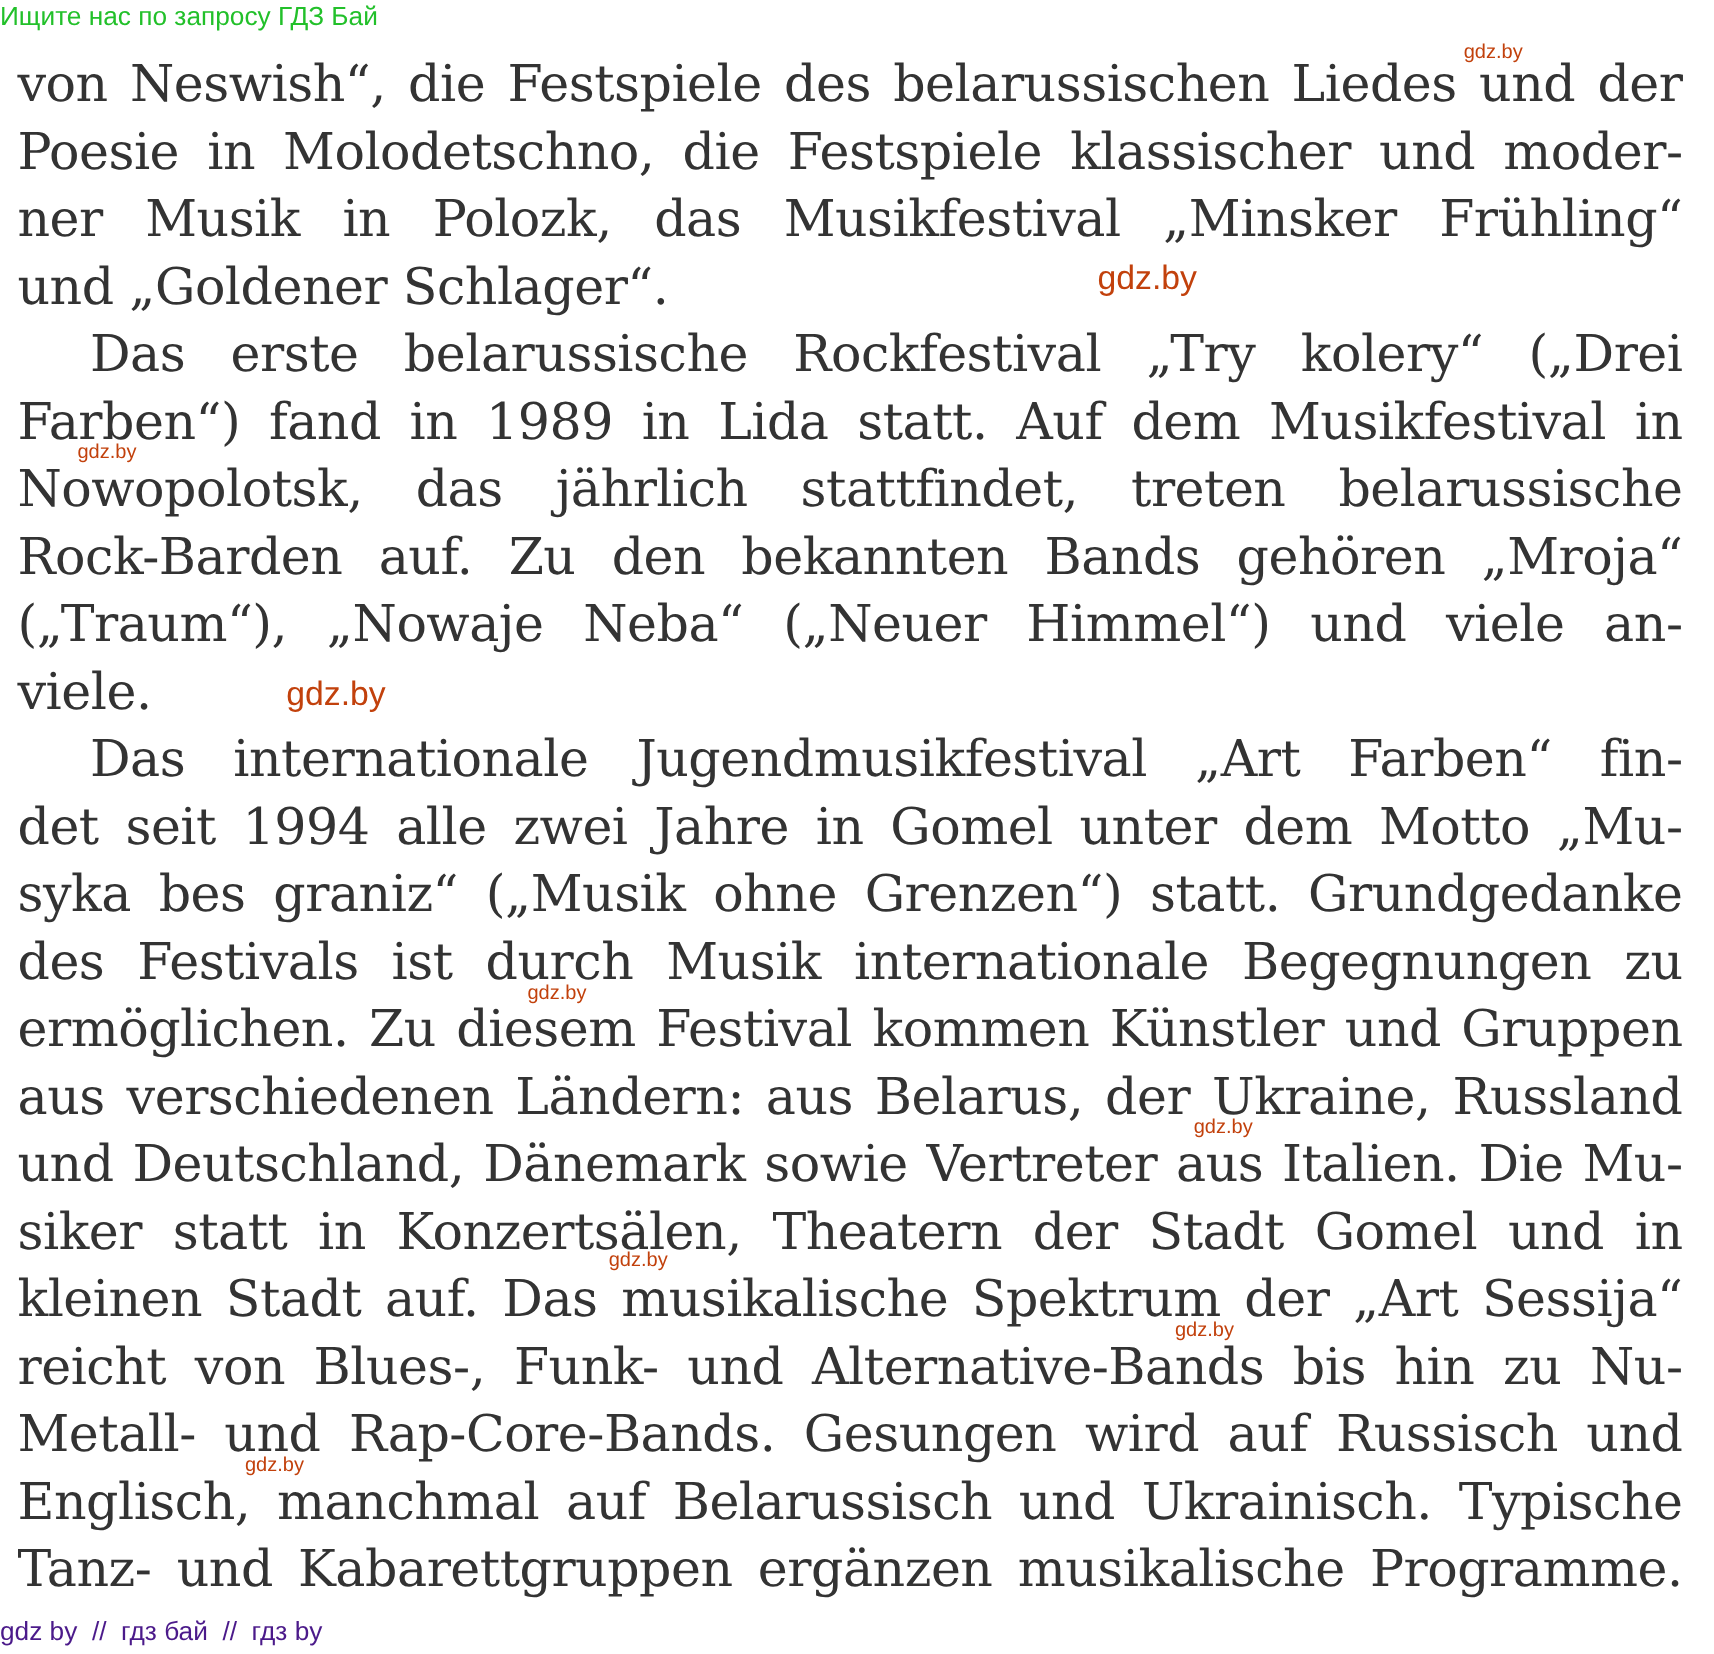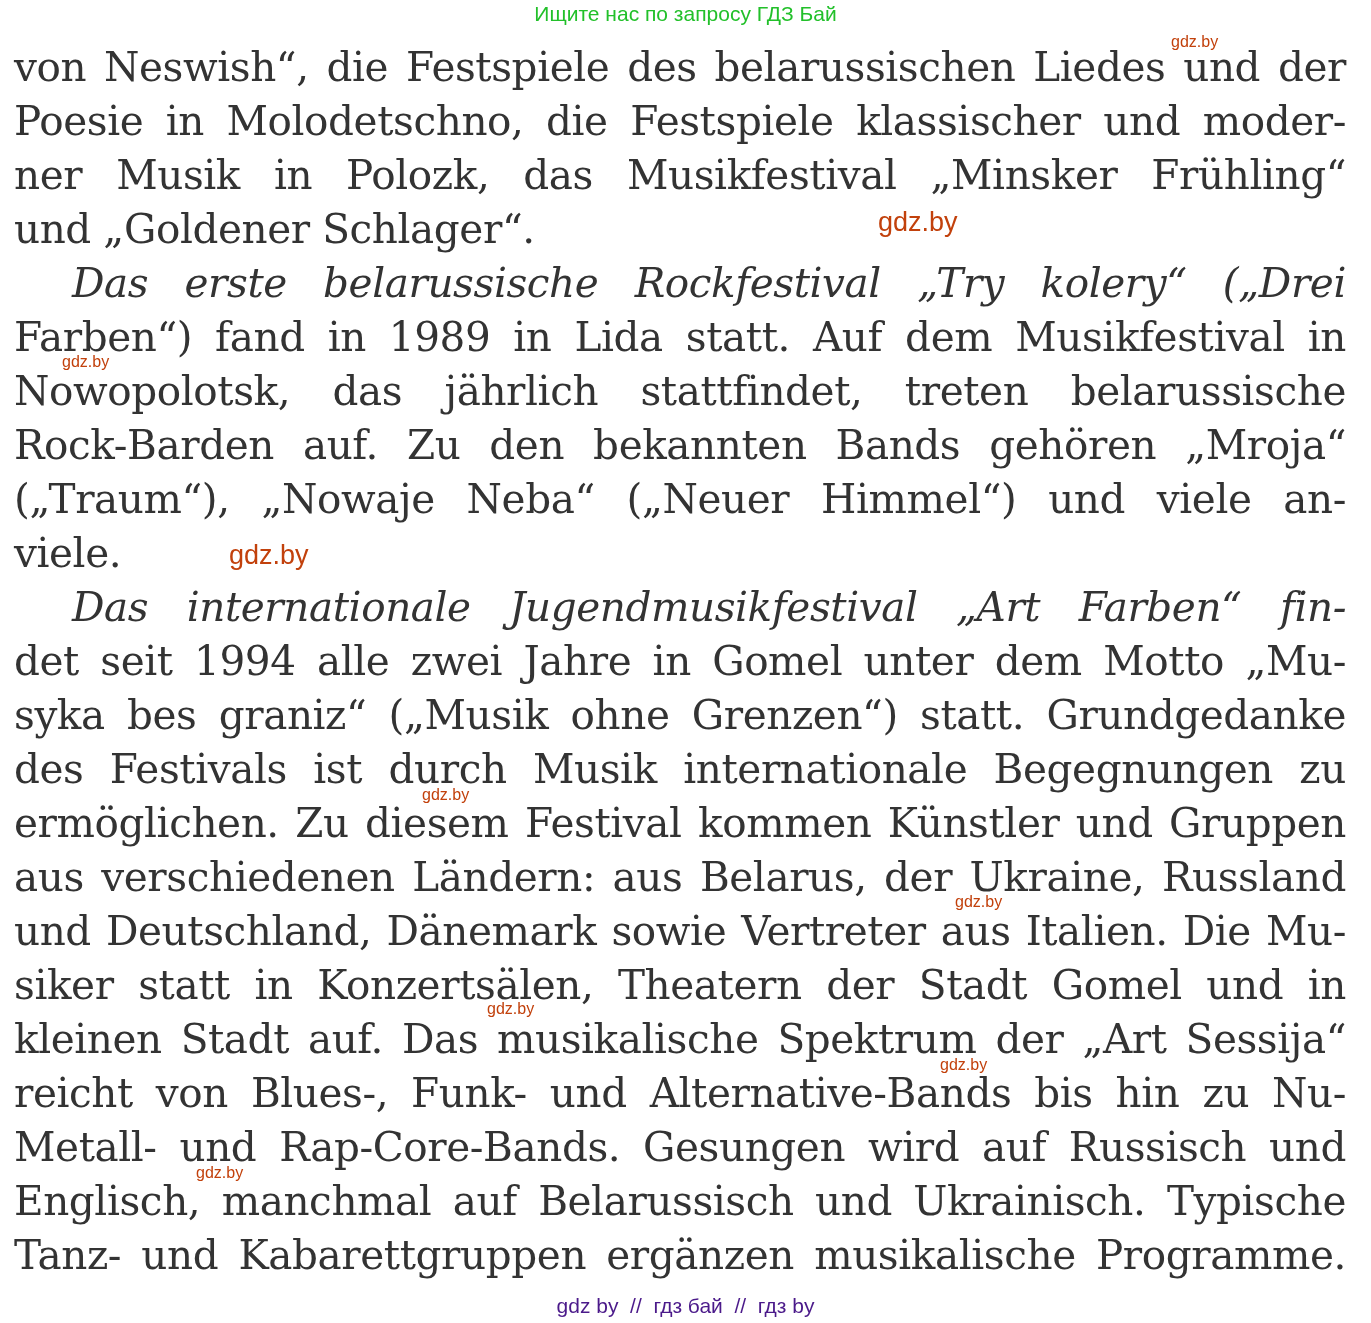--- a/index.html
+++ b/index.html
@@ -1,42 +1,42 @@
 <!DOCTYPE html>
 <html><head>
   <meta charset="utf-8">
   <style>
     html, body { margin: 0; padding: 0; background: #ffffff; }
     body { width: 1371px; height: 1323px; position: relative; overflow: hidden; }
     .header {
       position: absolute; left: 0; top: 0; width: 1371px; height: 28px;
-      text-align: center; font-family: "Liberation Sans", sans-serif;
+      font-family: "Liberation Sans", sans-serif;
       font-size: 21px; line-height: 28px; color: #22c02a;
     }
     .page {
       position: absolute; left: 14px; top: 40px; width: 1332px;
       font-family: "DejaVu Serif", "Liberation Serif", serif;
       font-size: 40.5px; color: #333333; letter-spacing: -0.4px;
     }
     .line {
       position: absolute; left: 0; width: 1332px; height: 54px;
       line-height: 54px; white-space: nowrap;
       text-align: justify; text-align-last: justify;
     }
     .line.last { text-align-last: left; }
-    .line.indent { padding-left: 58px; width: 1274px; font-style: italic; }
+    .line.indent { padding-left: 58px; width: 1274px; }
     .wm {
       position: absolute; font-family: Liberation Sans, sans-serif;
       color: #c2410c; white-space: nowrap;
     }
     .wm.small { font-size: 16px; }
     .wm.big { font-size: 27px; }
     .footer {
       position: absolute; left: 0; top: 1292px; width: 1371px; height: 28px;
-      text-align: center; font-family: "Liberation Sans", sans-serif;
+      font-family: "Liberation Sans", sans-serif;
       font-size: 21px; line-height: 28px; color: #4b1a8a;
     }
   </style>
 </head>
 <body>
 
 <div class="header">Ищите нас по запросу ГДЗ Бай</div>
 
 <div class="page">
   <div class="line" style="top:0px">von Neswish“, die Festspiele des belarussischen Liedes und der</div>

